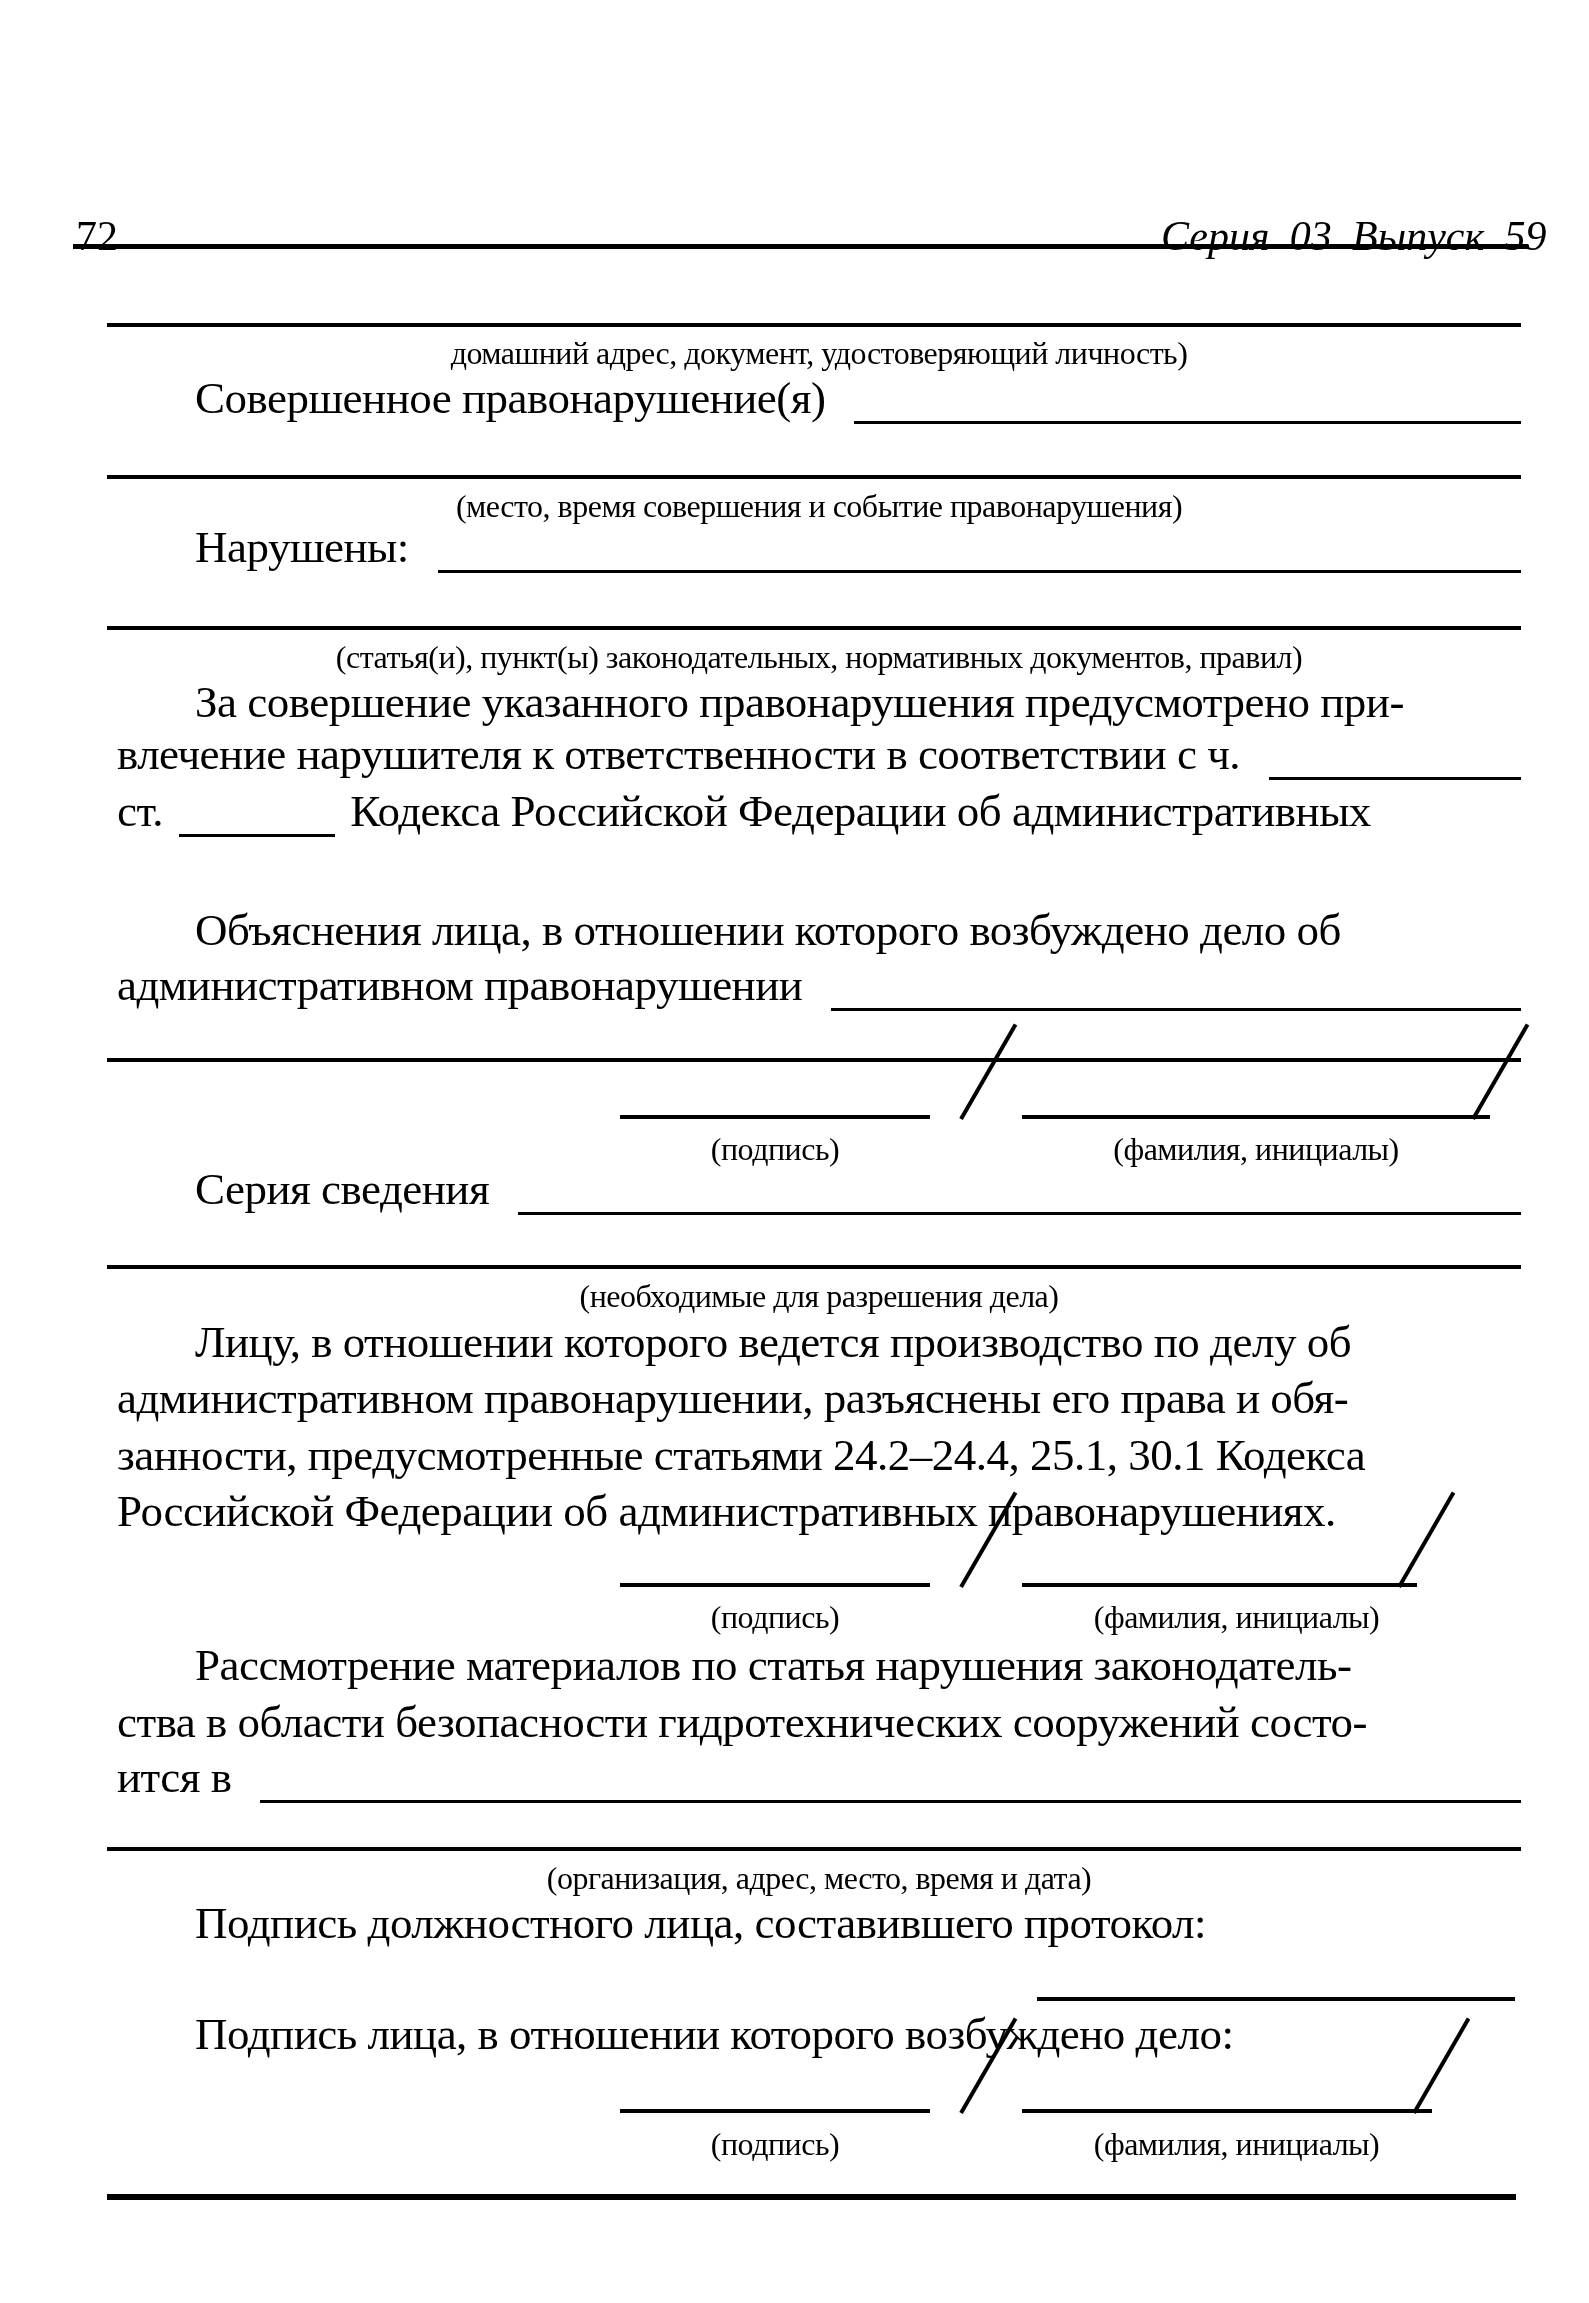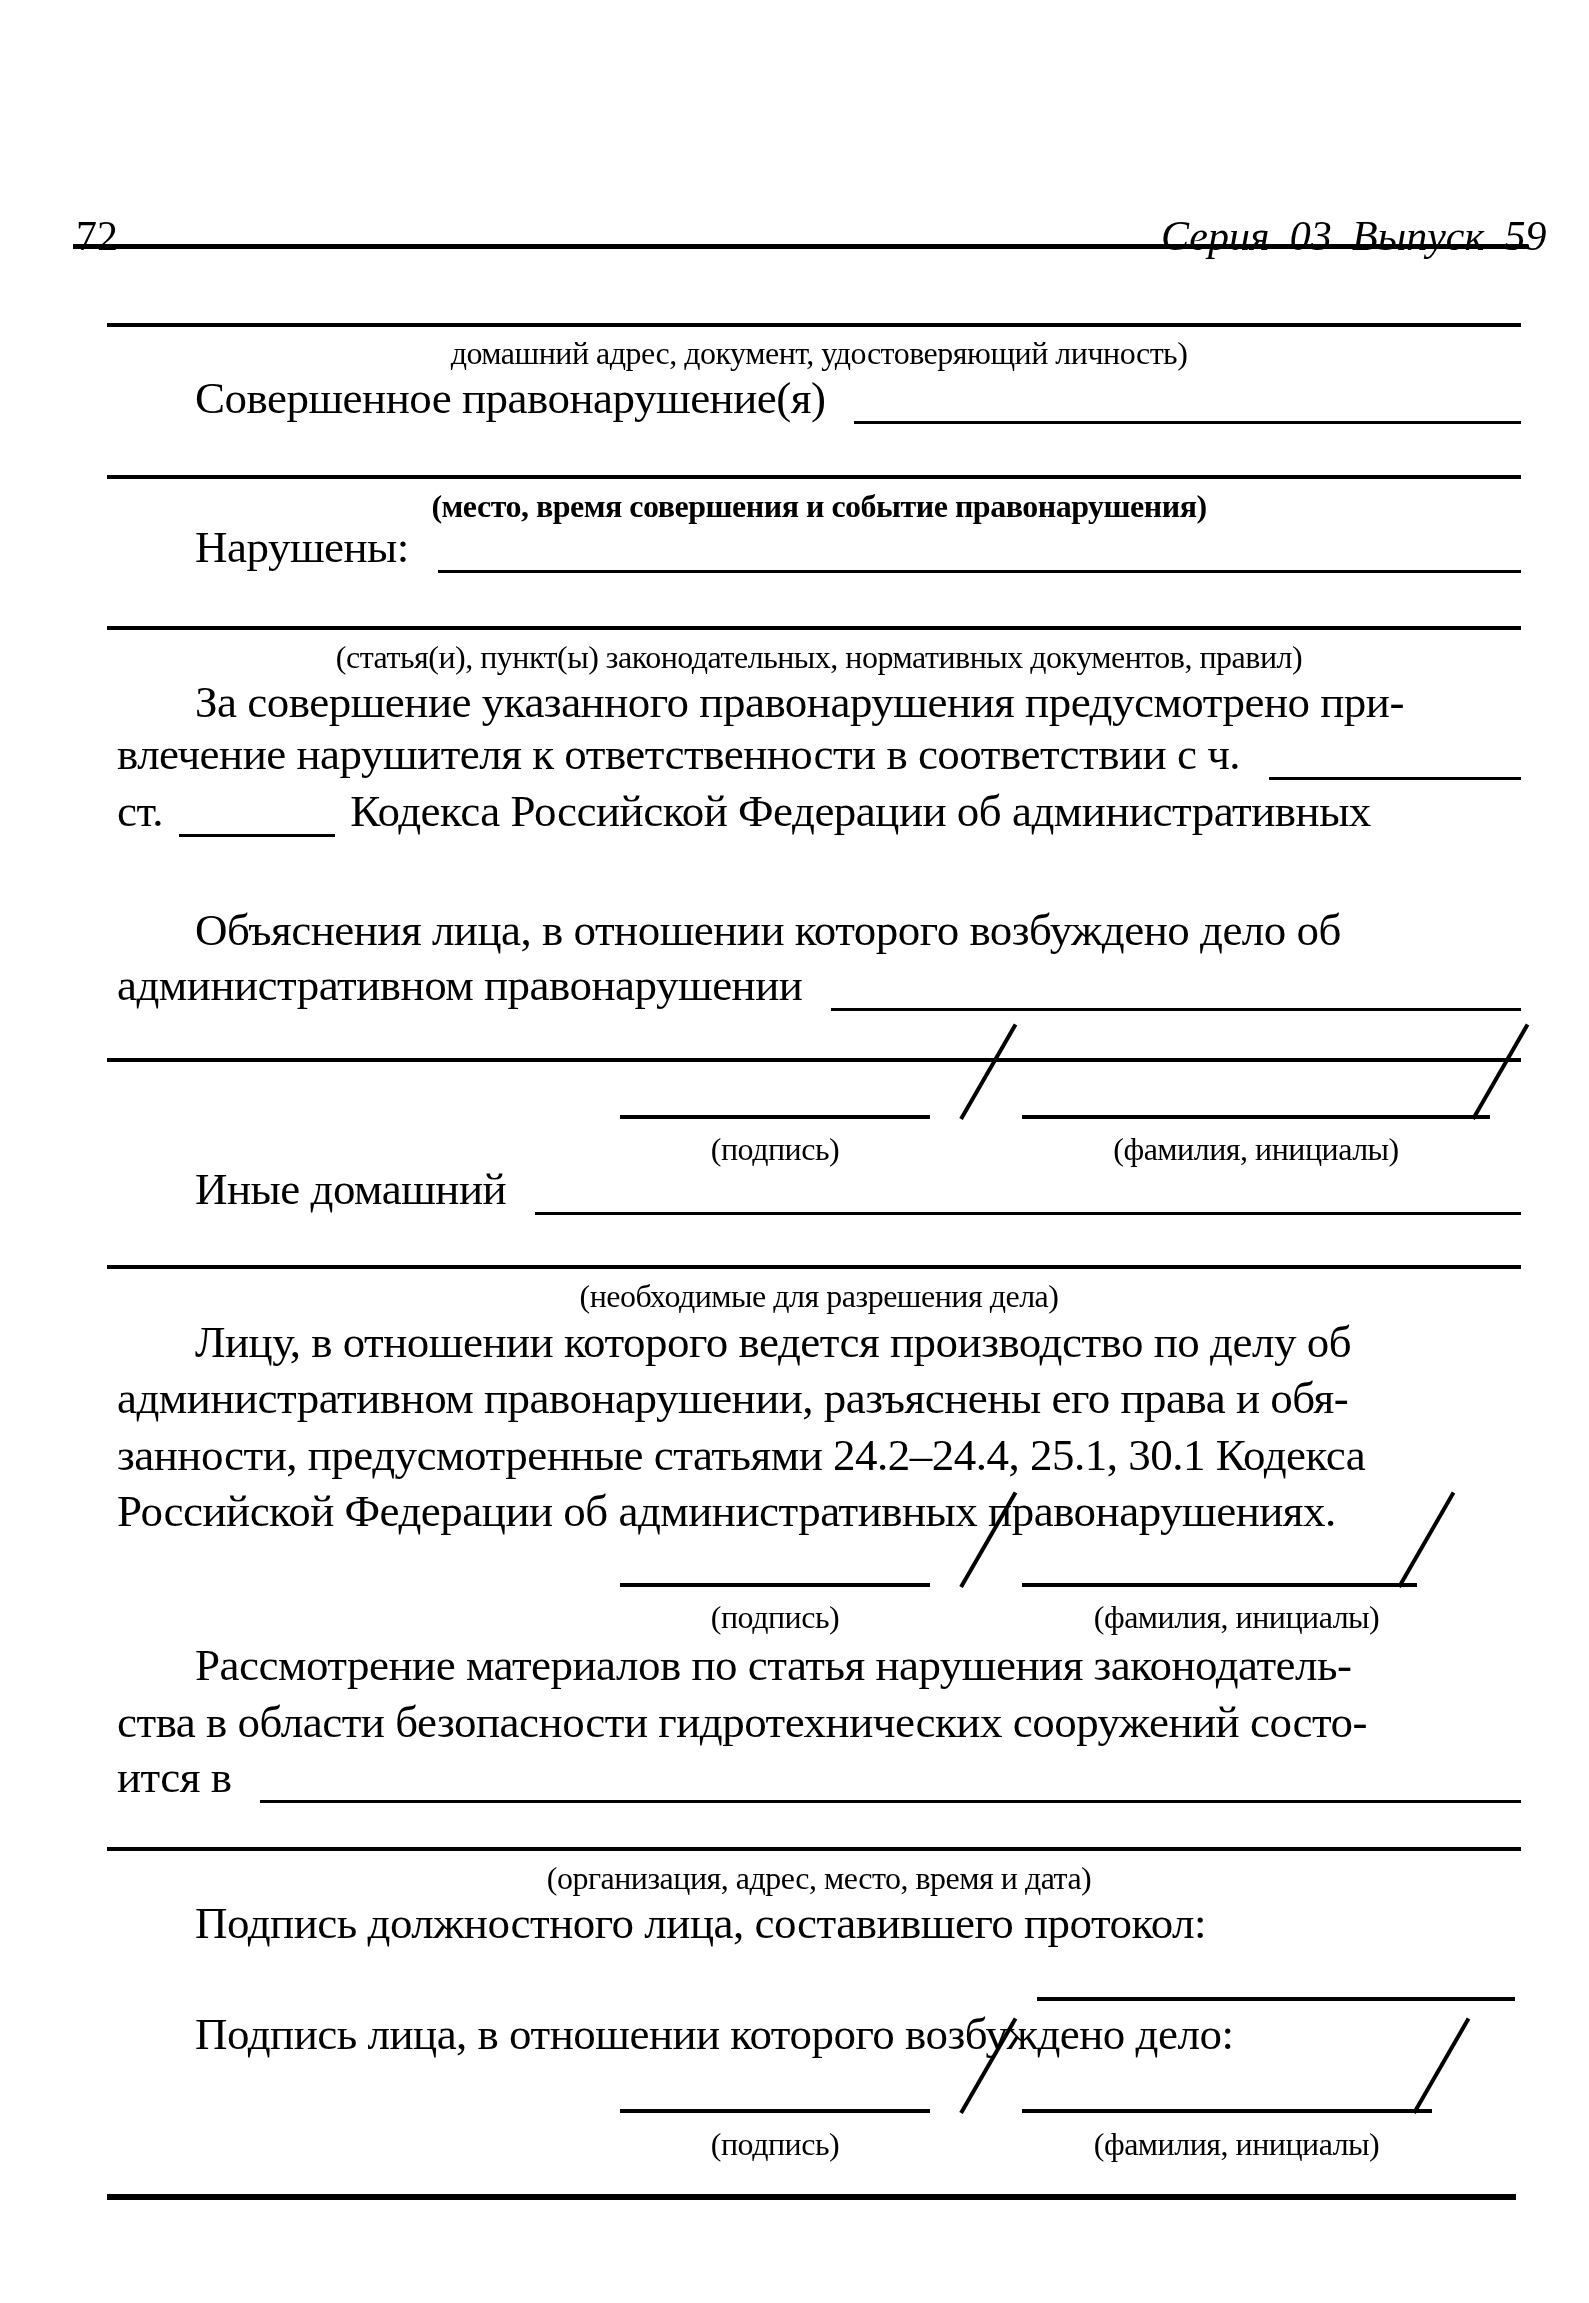--- a/index.html
+++ b/index.html
@@ -74,21 +74,21 @@
   <div class="abs rule" style="top:244px;left:73px;width:1455px;"></div>
 
   <div class="abs thinline" style="top:323px;left:107px;width:1414px;"></div>
   <div class="abs caption" style="top:335px;left:117px;width:1404px;">домашний адрес, документ, удостоверяющий личность)</div>
 
   <div class="abs fill" style="top:373px;left:195px;width:1326px;">
     <span class="txt">Совершенное правонарушение(я)</span>
     <span class="blank"></span>
   </div>
   <div class="abs thinline" style="top:475px;left:107px;width:1414px;"></div>
-  <div class="abs caption" style="top:488px;left:117px;width:1404px;font-weight:bold;">(место, время совершения и событие правонарушения)</div>
+  <div class="abs caption" style="top:488px;left:117px;width:1404px;">(место, время совершения и событие правонарушения)</div>
 
   <div class="abs fill" style="top:522px;left:195px;width:1326px;justify-content:flex-end;">
     <span class="txt">Нарушены:</span>
     <span class="blank"></span>
   </div>
   <div class="abs thinline" style="top:626px;left:107px;width:1414px;"></div>
   <div class="abs caption" style="top:639px;left:117px;width:1404px;">(статья(и), пункт(ы) законодательных, нормативных документов, правил)</div>
 
   <div class="abs txt" style="top:677px;left:195px;">За совершение указанного правонарушения предусмотрено при-</div>
   <div class="abs fill" style="top:729px;left:117px;width:1404px;">
@@ -109,21 +109,21 @@
   <div class="abs thinline" style="top:1058px;left:107px;width:1414px;"></div>
 
   <div class="abs thinline" style="top:1115px;left:620px;width:310px;"></div>
   <div class="slash" style="top:1117px;left:961px;"></div>
   <div class="abs thinline" style="top:1115px;left:1022px;width:468px;"></div>
   <div class="slash" style="top:1117px;left:1473px;"></div>
   <div class="abs caption" style="top:1131px;left:620px;width:310px;">(подпись)</div>
   <div class="abs caption" style="top:1131px;left:1022px;width:468px;">(фамилия, инициалы)</div>
 
   <div class="abs fill" style="top:1164px;left:195px;width:1326px;">
-    <span class="txt">Иные домашний</span>
+    <span class="txt">Серия сведения</span>
     <span class="blank"></span>
   </div>
   <div class="abs thinline" style="top:1265px;left:107px;width:1414px;"></div>
   <div class="abs caption" style="top:1278px;left:117px;width:1404px;">(необходимые для разрешения дела)</div>
 
   <div class="abs txt" style="top:1317px;left:195px;">Лицу, в отношении которого ведется производство по делу об</div>
   <div class="abs txt" style="top:1373px;left:117px;">административном правонарушении, разъяснены его права и обя-</div>
   <div class="abs txt" style="top:1430px;left:117px;">занности, предусмотренные статьями 24.2–24.4, 25.1, 30.1 Кодекса</div>
   <div class="abs txt" style="top:1486px;left:117px;">Российской Федерации об административных правонарушениях.</div>
 

